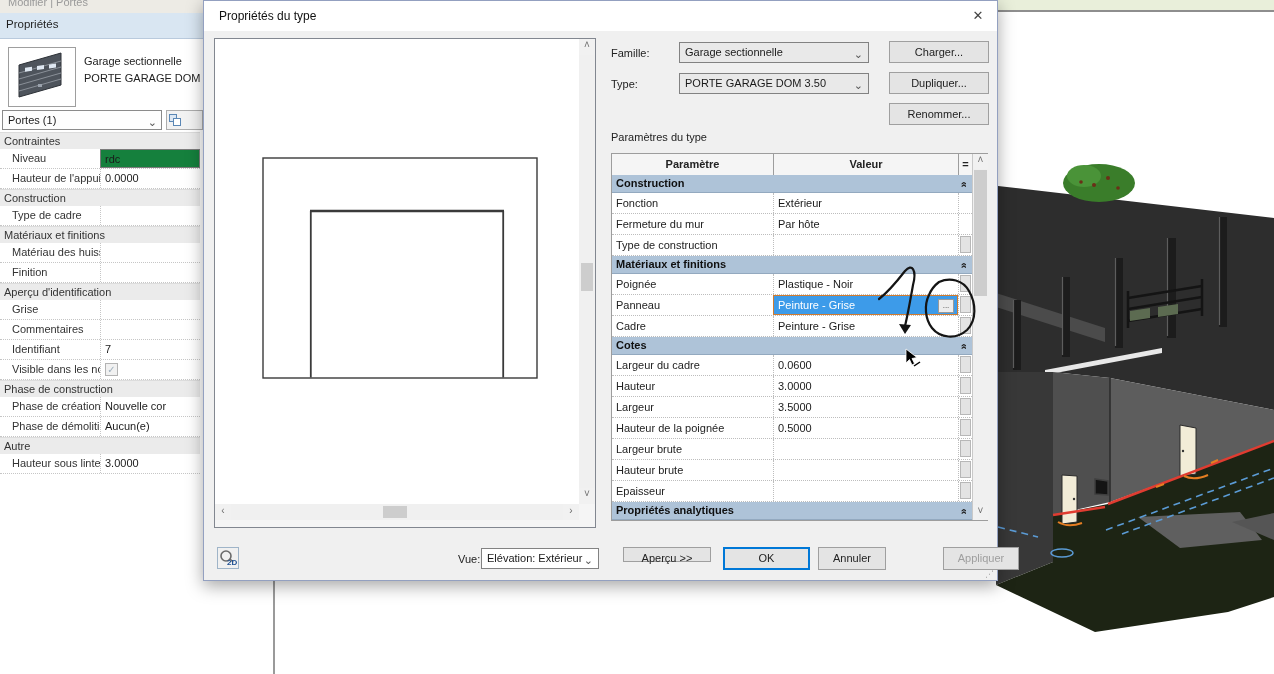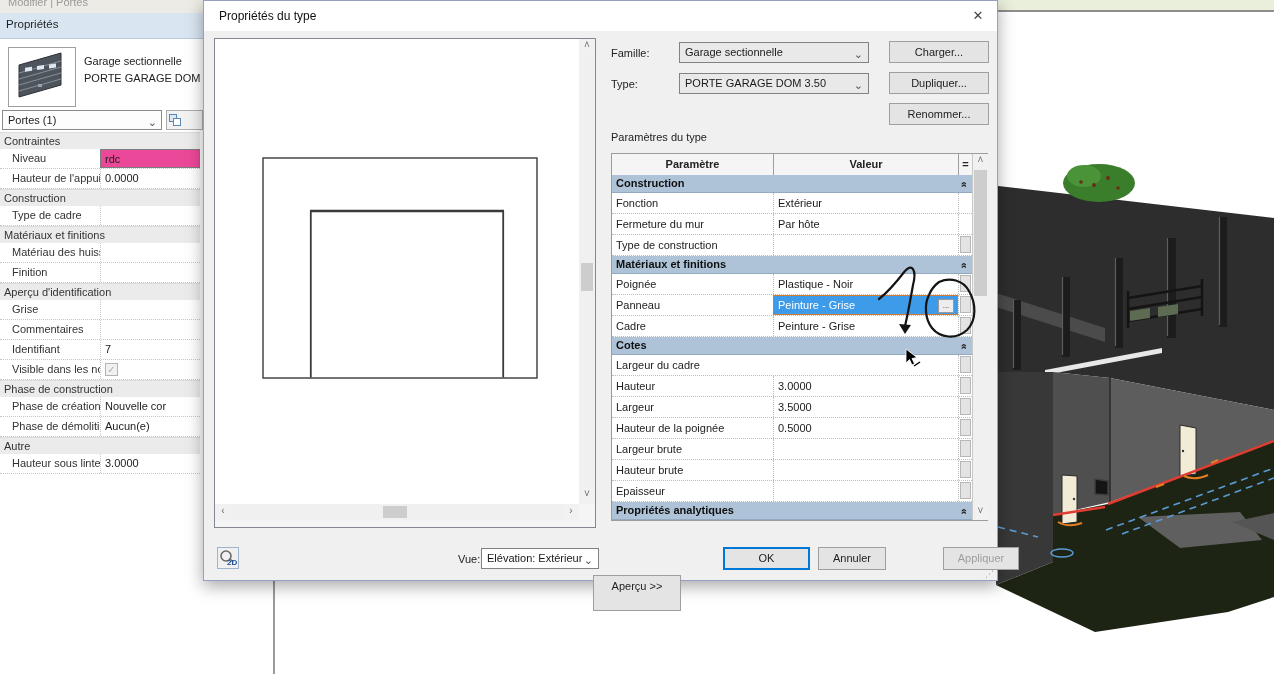--- a/index.html
+++ b/index.html
@@ -27,21 +27,21 @@
   .mini-icon{position:absolute;left:2px;top:3px;width:12px;height:12px;}
   #palette-rows{left:0;top:132px;width:200px;}
   .lrow{position:relative;width:200px;box-sizing:border-box;}
   .lrow.section{height:17px;background:#ebebeb;border-top:1px solid #dcdcdc;
                 font-size:11px;line-height:16px;padding-left:4px;color:#333;}
   .lrow.param{height:20px;background:#fff;border-bottom:1px dotted #c6c6c6;font-size:11px;}
   .lname{position:absolute;left:0;top:0;width:100px;height:100%;padding-left:12px;
          box-sizing:border-box;line-height:19px;white-space:nowrap;overflow:hidden;color:#333;}
   .lval{position:absolute;left:100px;top:0;width:100px;height:100%;border-left:1px dotted #c6c6c6;
         box-sizing:border-box;line-height:19px;padding-left:4px;white-space:nowrap;overflow:hidden;}
-  .lval.boxed{border:1px solid #7c7c7c;background:#ec4899;}
+  .lval.boxed{border:1px solid #7c7c7c;background:#15803d;}
   .cbx{display:inline-block;width:11px;height:11px;border:1px solid #b3b3b3;background:#f1f1f1;
        color:#9fb0bd;font-size:10px;line-height:11px;text-align:center;margin-top:3px;}
 
   
   #dialog{left:203px;top:0;width:795px;height:581px;background:#f0f0f0;
           border:1px solid #93a0c0;box-sizing:border-box;box-shadow:0 5px 16px rgba(0,0,0,.35);
           z-index:10;padding-left:28px;}
   #dlg-titlebar{left:0;top:0;width:793px;height:30px;background:#ffffff;}
   #dlg-title{left:15px;top:8px;font-size:12px;color:#111;}
   #dlg-close{left:760px;top:3px;width:28px;height:23px;text-align:center;line-height:23px;
@@ -86,21 +86,21 @@
               text-align:center;color:#333;}
   .chev{position:absolute;right:6px;top:1px;font-size:11px;font-weight:bold;color:#222;
         transform:rotate(-90deg);}
   #tbl-scroll{position:absolute;left:360px;top:0;width:15px;height:366px;background:#f0f0f0;
               border-left:1px solid #c9c9c9;}
   
   #btn-2d{left:13px;top:546px;width:22px;height:22px;background:#f0f0f0;border:1px solid #9fb4c8;
           box-sizing:border-box;}
   #vue-label{left:254px;top:552px;}
   #vue-combo{left:277px;top:547px;width:118px;height:21px;}
-  #btn-apercu{left:389px;top:546px;width:88px;height:36px;margin-top:28px;}
+  #btn-apercu{left:419px;top:546px;width:88px;height:15px;}
   #btn-ok{left:519px;top:546px;width:87px;height:23px;}
   #btn-annuler{left:614px;top:546px;width:68px;height:23px;}
   #btn-appliquer{left:697px;top:546px;width:76px;height:23px;}
   #grip{left:781px;top:568px;width:10px;height:10px;color:#9a9a9a;font-size:9px;line-height:10px;}
 
   
   #ribbon-strip{left:998px;top:0;width:276px;height:10px;background:#e9efda;
                 border-bottom:2px solid #8e8e8e;z-index:2;}
   #view3d{left:996px;top:10px;z-index:1;}
   #below-line{left:273px;top:581px;width:2px;height:93px;background:#9a9a9a;z-index:3;}
@@ -368,20 +368,21 @@
         <div class="drow param">
           <div class="dname">Cadre</div>
           <div class="dval"><span>Peinture - Grise</span></div>
           <div class="deq">
             <div class="eq-btn"></div>
           </div>
         </div>
         <div class="drow section"><span>Cotes</span><span class="chev">»</span></div>
         <div class="drow param">
           <div class="dname">Largeur du cadre</div>
+          <div class="dval"><span>0.0600</span></div>
           <div class="deq">
             <div class="eq-btn"></div>
           </div>
         </div>
         <div class="drow param">
           <div class="dname">Hauteur</div>
           <div class="dval"><span>3.0000</span></div>
           <div class="deq">
             <div class="eq-btn"></div>
           </div>

